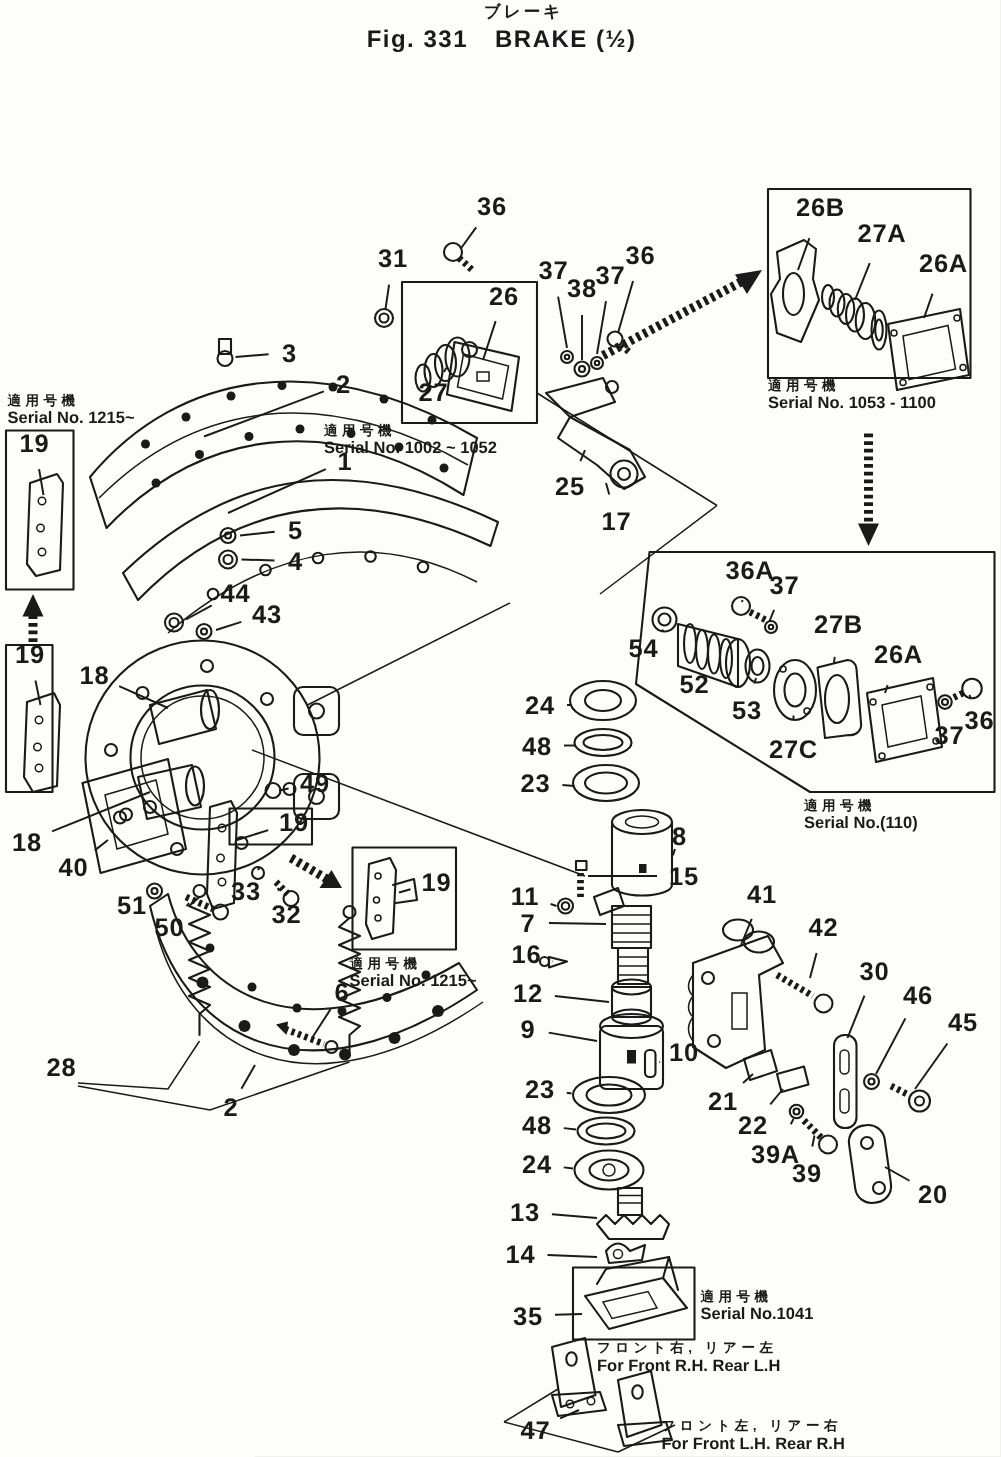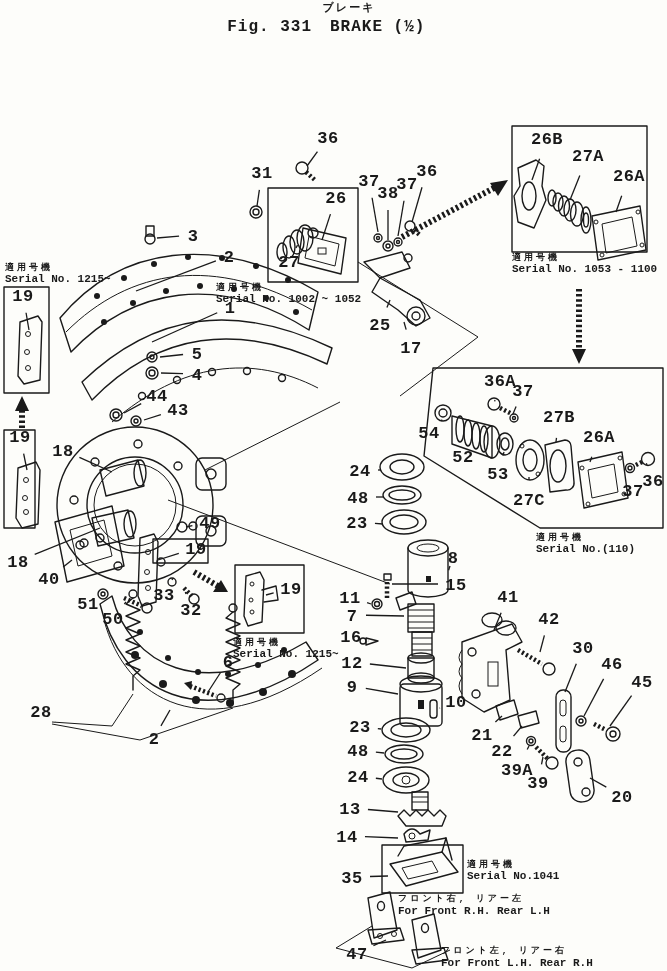--- a/index.html
+++ b/index.html
@@ -1,20 +1,20 @@
 <!DOCTYPE html>
 <html style="--ink: #1a1a1a; --paper: #fdfdfa;"><head>
 <meta charset="utf-8">
 <style>
   :root { --ink:#1a1a1a; --paper:#fdfdfa; }
   html,body { margin:0; padding:0; background:#e8e8e4; }
   #page {
     position:relative; width:667px; height:971px; margin:0 auto;
     background:var(--paper); overflow:hidden;
-    font-family:Liberation Mono, monospace; color:var(--ink);
+    font-family:Liberation Sans, sans-serif; color:var(--ink);
   }
   svg { color:var(--ink); }
   svg .ln   { fill:none; stroke:currentColor; stroke-width:1.4; stroke-linejoin:round; stroke-linecap:round; }
   svg .thin { fill:none; stroke:currentColor; stroke-width:1; }
   svg .rod  { fill:none; stroke:currentColor; stroke-width:6; stroke-dasharray:2.5 2.6; }
   svg .rod5 { fill:none; stroke:currentColor; stroke-width:4.5; stroke-dasharray:2.2 2.4; }
   svg .fill { fill:currentColor; stroke:none; }
   svg .leader { stroke:currentColor; stroke-width:1.3; }
   svg text { fill:currentColor; }
   .callout   { font-size:17px; font-weight:bold; letter-spacing:0.5px; }

